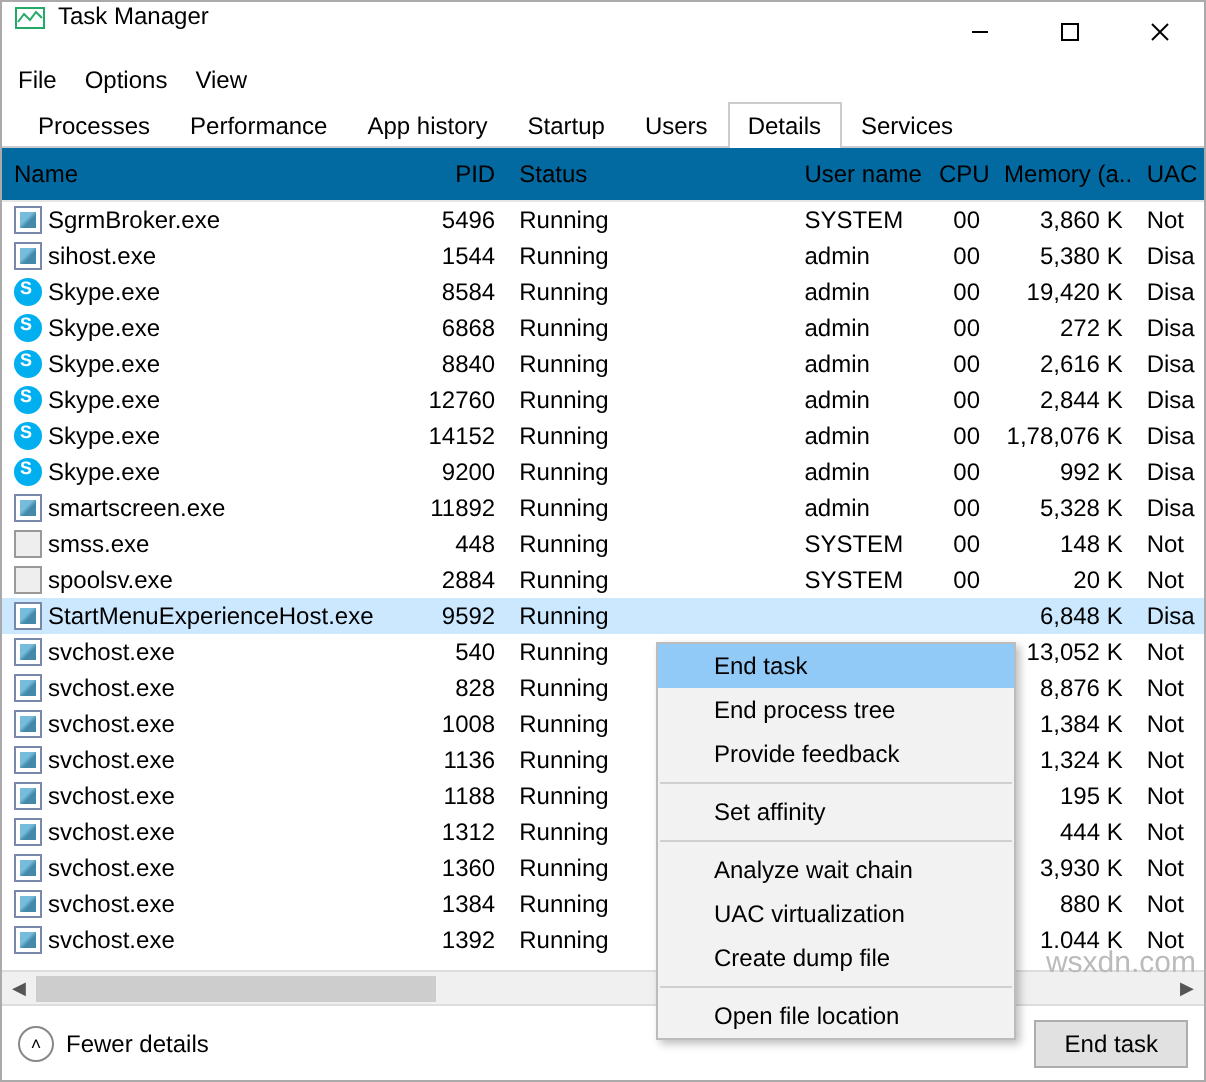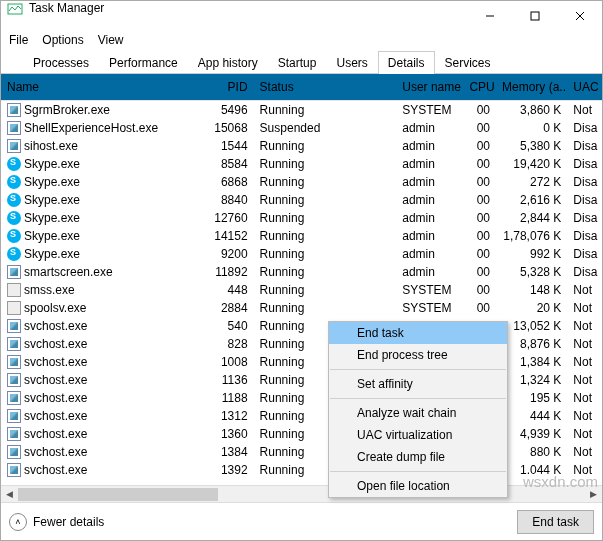--- a/index.html
+++ b/index.html
@@ -6,21 +6,21 @@
   body { font-family: "Segoe UI", Tahoma, sans-serif; font-size: 12px; color: #000; background: #fff; width: 603px; }
   .window { width: 603px; height: 541px; border: 1px solid #aaa; display: flex; flex-direction: column; background: #fff; position: relative; }
   .titlebar { display: flex; align-items: flex-start; height: 30px; padding: 0 0 0 6px; }
   .titlebar .icon { width: 16px; height: 16px; margin-right: 6px; }
   .titlebar .title { flex: 1; font-size: 12px; }
   .winbtns { display: flex; }
   .winbtn { width: 45px; height: 30px; display: flex; align-items: center; justify-content: center; }
   .winbtn svg { width: 10px; height: 10px; }
   .menubar { display: flex; gap: 14px; padding: 2px 8px 4px 8px; font-size: 12px; }
   .menubar span { }
-  .tabs { display: flex; border-bottom: 1px solid #ccc; padding: 0 22px; font-size: 12px; }
+  .tabs { display: flex; border-bottom: 1px solid #ccc; padding: 0 8px; font-size: 12px; }
   .tab { padding: 4px 9px; border: 1px solid transparent; border-bottom: none; margin-bottom: -1px; }
   .tab.active { border-color: #ccc; background: #fff; }
   .table-wrap { flex: 1; overflow: hidden; position: relative; }
   table { border-collapse: collapse; width: 100%; font-size: 12px; table-layout: fixed; }
   th { text-align: left; font-weight: normal; padding: 6px 6px; border-bottom: 1px solid #e5e5e5; background: #0369a1; white-space: nowrap; overflow: hidden; }
   th.right, td.right { text-align: right; }
   td { padding: 1px 6px; white-space: nowrap; overflow: hidden; text-overflow: clip; height: 18px; }
   tr.selected td { background: #cce8ff; }
   .proc-icon { display: inline-block; width: 14px; height: 14px; vertical-align: -3px; margin-right: 3px; }
   .ico-exe { background: #fff; border: 1px solid #78a; position: relative; }
@@ -125,29 +125,20 @@
           <tr>
             <td><span class="proc-icon ico-exe"></span><span>SgrmBroker.exe</span></td>
             <td class="right">5496</td>
             <td>Running</td>
             <td>SYSTEM</td>
             <td class="right">00</td>
             <td class="right">3,860 K</td>
             <td>Not</td>
           </tr>
           <tr>
-            <td><span class="proc-icon ico-exe"></span><span>ShellExperienceHost.exe</span></td>
-            <td class="right">15068</td>
-            <td>Suspended</td>
-            <td>admin</td>
-            <td class="right">00</td>
-            <td class="right">0 K</td>
-            <td>Disa</td>
-          </tr>
-          <tr>
             <td><span class="proc-icon ico-exe"></span><span>sihost.exe</span></td>
             <td class="right">1544</td>
             <td>Running</td>
             <td>admin</td>
             <td class="right">00</td>
             <td class="right">5,380 K</td>
             <td>Disa</td>
           </tr>
           <tr>
             <td><span class="proc-icon ico-skype"></span><span>Skype.exe</span></td>
@@ -223,20 +214,29 @@
           </tr>
           <tr>
             <td><span class="proc-icon ico-sys"></span><span>spoolsv.exe</span></td>
             <td class="right">2884</td>
             <td>Running</td>
             <td>SYSTEM</td>
             <td class="right">00</td>
             <td class="right">20 K</td>
             <td>Not</td>
           </tr>
+          <tr class="selected">
+            <td><span class="proc-icon ico-exe"></span><span>StartMenuExperienceHost.exe</span></td>
+            <td class="right">9592</td>
+            <td>Running</td>
+            <td></td>
+            <td class="right"></td>
+            <td class="right">6,848 K</td>
+            <td>Disa</td>
+          </tr>
           <tr>
             <td><span class="proc-icon ico-exe"></span><span>svchost.exe</span></td>
             <td class="right">540</td>
             <td>Running</td>
             <td></td>
             <td class="right"></td>
             <td class="right">13,052 K</td>
             <td>Not</td>
           </tr>
           <tr>
@@ -283,21 +283,21 @@
             <td class="right"></td>
             <td class="right">444 K</td>
             <td>Not</td>
           </tr>
           <tr>
             <td><span class="proc-icon ico-exe"></span><span>svchost.exe</span></td>
             <td class="right">1360</td>
             <td>Running</td>
             <td></td>
             <td class="right"></td>
-            <td class="right">4,939 K</td>
+            <td class="right">3,930 K</td>
             <td>Not</td>
           </tr>
           <tr>
             <td><span class="proc-icon ico-exe"></span><span>svchost.exe</span></td>
             <td class="right">1384</td>
             <td>Running</td>
             <td></td>
             <td class="right"></td>
             <td class="right">880 K</td>
             <td>Not</td>
@@ -327,20 +327,21 @@
     <div class="fewer">
       <span class="chev">˄</span>
       <span>Fewer details</span>
     </div>
     <button class="endbtn">End task</button>
   </div>
 
   <div class="ctx">
     <div class="ctx-item hl">End task</div>
     <div class="ctx-item">End process tree</div>
+    <div class="ctx-item">Provide feedback</div>
     <div class="ctx-sep"></div>
     <div class="ctx-item">Set affinity</div>
     <div class="ctx-sep"></div>
     <div class="ctx-item">Analyze wait chain</div>
     <div class="ctx-item">UAC virtualization</div>
     <div class="ctx-item">Create dump file</div>
     <div class="ctx-sep"></div>
     <div class="ctx-item">Open file location</div>
 
   </div>

